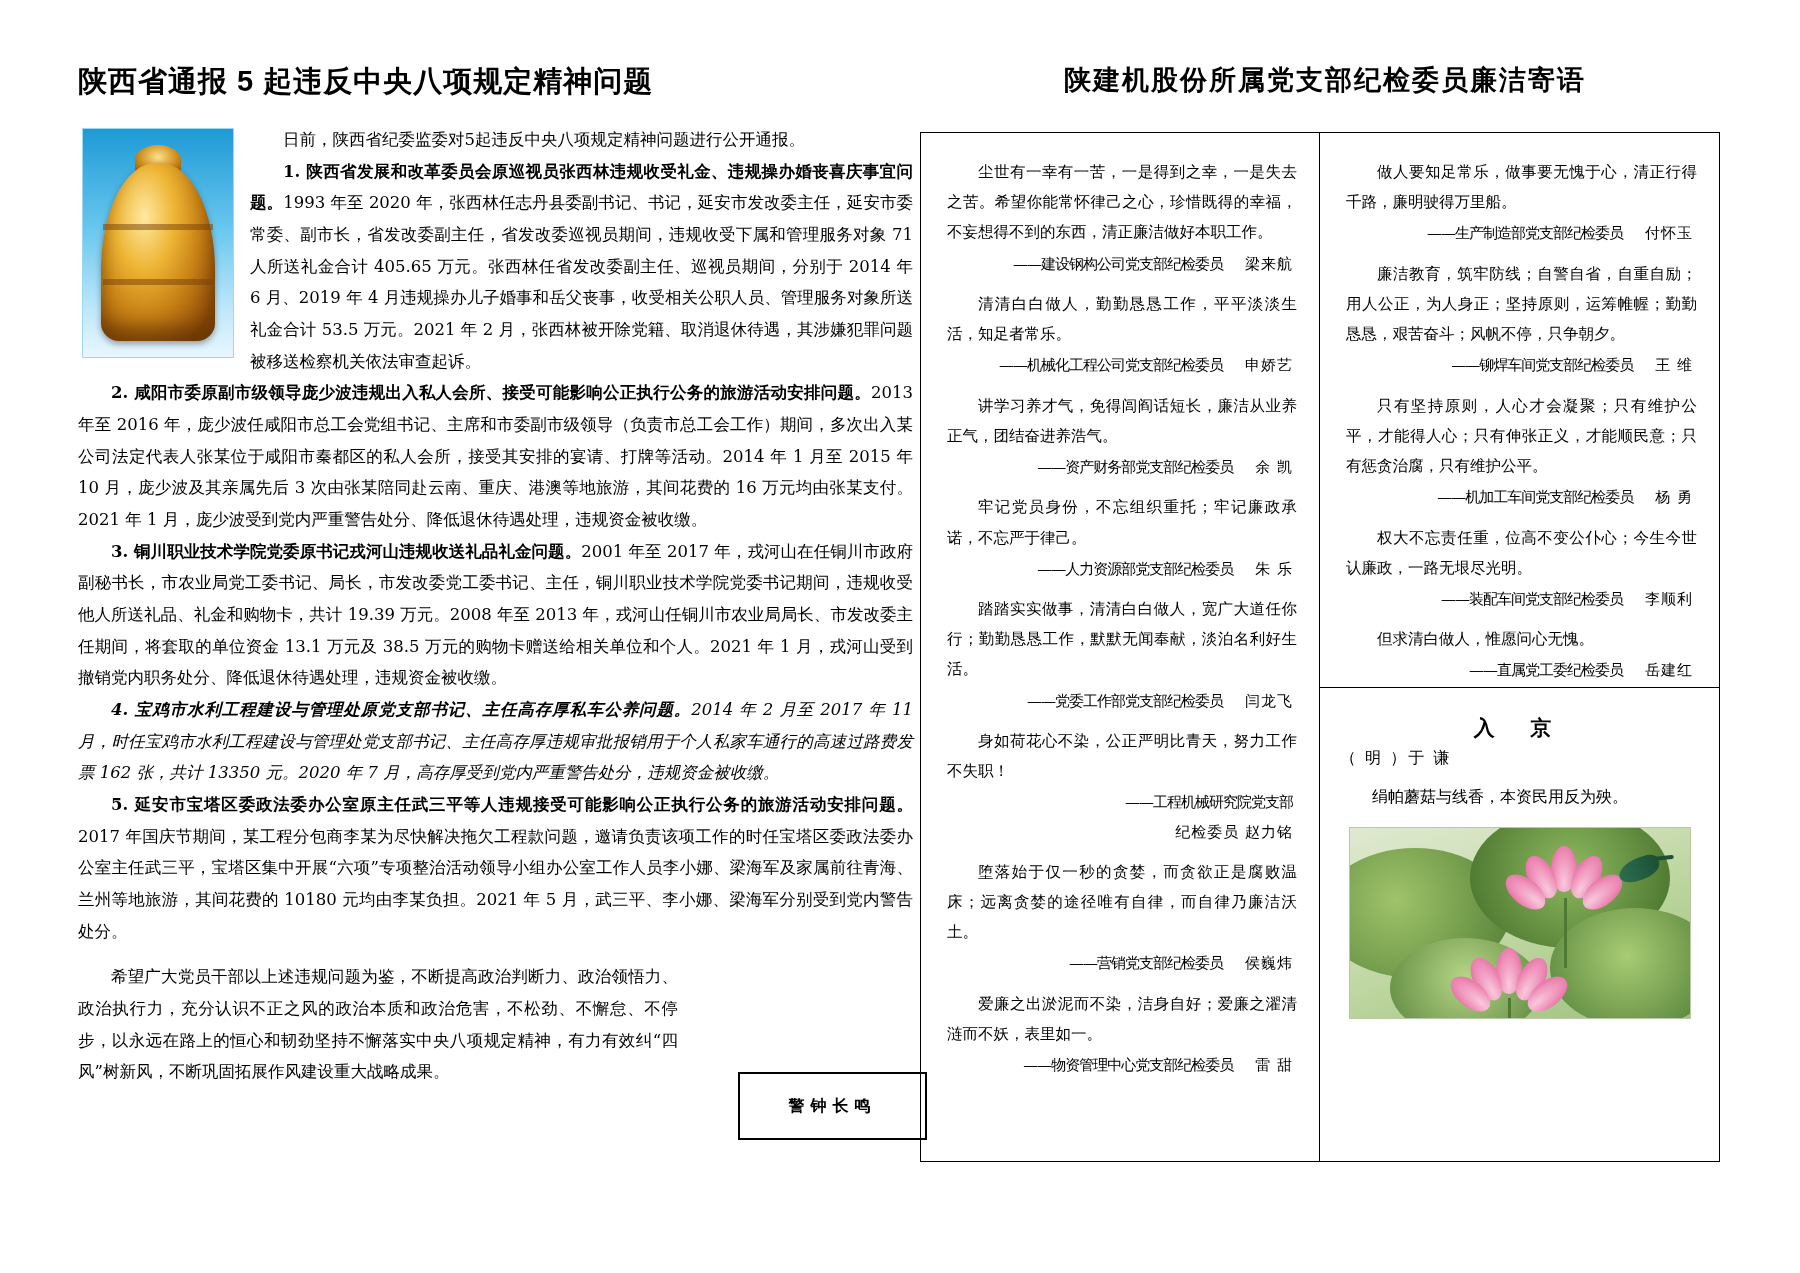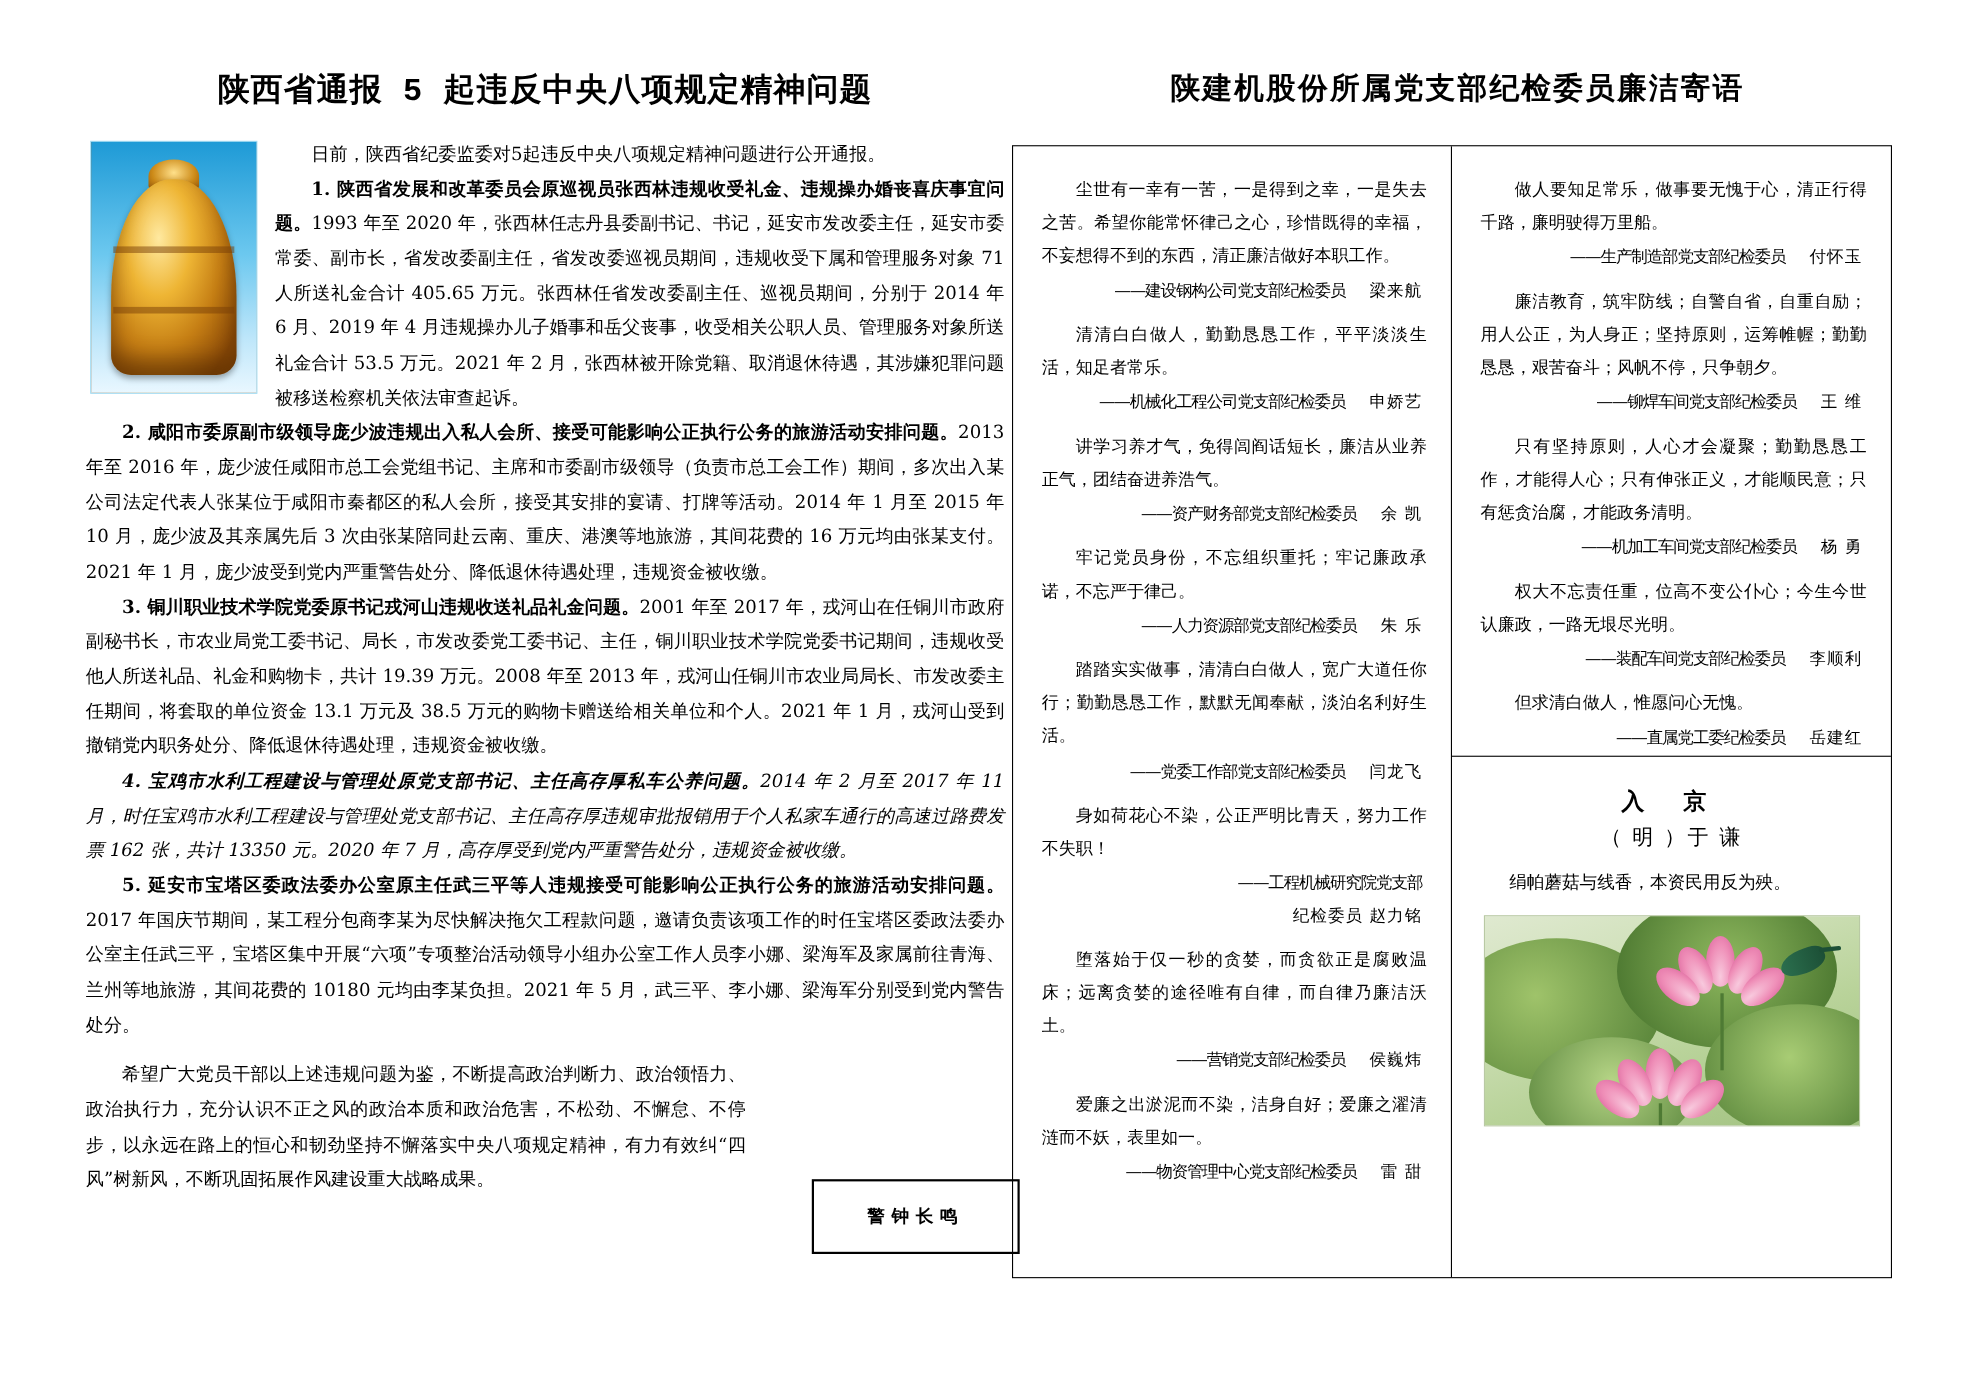--- a/index.html
+++ b/index.html
@@ -10,25 +10,24 @@
     color:#000;
     overflow:hidden;
   }
   .page{position:relative;width:1800px;height:1273px;}
 
   
   .left{
     position:absolute;left:78px;top:62px;width:835px;height:1150px;
   }
   .left-title{
-    text-align:center;
     font-size:29px;
     font-weight:bold;
     letter-spacing:1px;
-    font-family:Liberation Mono, monospace;
+    font-family:Liberation Sans, sans-serif;
     margin-bottom:22px;
   }
   .left-body{
     font-size:16.5px;
     line-height:1.92;
     text-align:justify;
     text-justify:inter-ideograph;
   }
   .bell{
     float:left;
@@ -120,21 +119,21 @@
     text-align:right;padding-right:4px;
   }
   .q-sign .dash{letter-spacing:-1px;}
   .q-sign .name{margin-left:22px;letter-spacing:1px;}
 
   .poem-title{
     text-align:center;font-size:21px;font-weight:bold;letter-spacing:14px;
     margin:8px 0 6px 0;font-family:"DejaVu Serif","Liberation Serif",serif;
   }
   .poem-author{
-    text-align:center;font-size:19px;margin-bottom:12px;letter-spacing:2px;
+    text-align:left;font-size:16px;margin-bottom:12px;letter-spacing:2px;
   }
   .poem-line{
     font-size:16px;line-height:2.0;text-indent:2em;margin:0;
   }
   .lotus{
     margin:14px auto 0 auto;
     width:340px;height:190px;
     position:relative;overflow:hidden;
     background:linear-gradient(160deg,#dfe9d0 0%,#cfe0b8 30%,#b9d39a 60%,#9fc07e 100%);
     border:1px solid #b9c9a4;
@@ -235,21 +234,21 @@
     </div>
 
     <div class="col-b">
       <div class="col-b-top">
         <p class="q-para">做人要知足常乐，做事要无愧于心，清正行得千路，廉明驶得万里船。</p>
         <p class="q-sign"><span class="dash">——生产制造部党支部纪检委员</span><span class="name">付怀玉</span></p>
 
         <p class="q-para">廉洁教育，筑牢防线；自警自省，自重自励；用人公正，为人身正；坚持原则，运筹帷幄；勤勤恳恳，艰苦奋斗；风帆不停，只争朝夕。</p>
         <p class="q-sign"><span class="dash">——铆焊车间党支部纪检委员</span><span class="name">王 维</span></p>
 
-        <p class="q-para">只有坚持原则，人心才会凝聚；勤勤恳恳工作，才能得人心；只有伸张正义，才能顺民意；只有惩贪治腐，才能政务清明。</p>
+        <p class="q-para">只有坚持原则，人心才会凝聚；只有维护公平，才能得人心；只有伸张正义，才能顺民意；只有惩贪治腐，只有维护公平。</p>
         <p class="q-sign"><span class="dash">——机加工车间党支部纪检委员</span><span class="name">杨 勇</span></p>
 
         <p class="q-para">权大不忘责任重，位高不变公仆心；今生今世认廉政，一路无垠尽光明。</p>
         <p class="q-sign"><span class="dash">——装配车间党支部纪检委员</span><span class="name">李顺利</span></p>
 
         <p class="q-para">但求清白做人，惟愿问心无愧。</p>
         <p class="q-sign"><span class="dash">——直属党工委纪检委员</span><span class="name">岳建红</span></p>
       </div>
 
       <div class="col-b-bottom">

